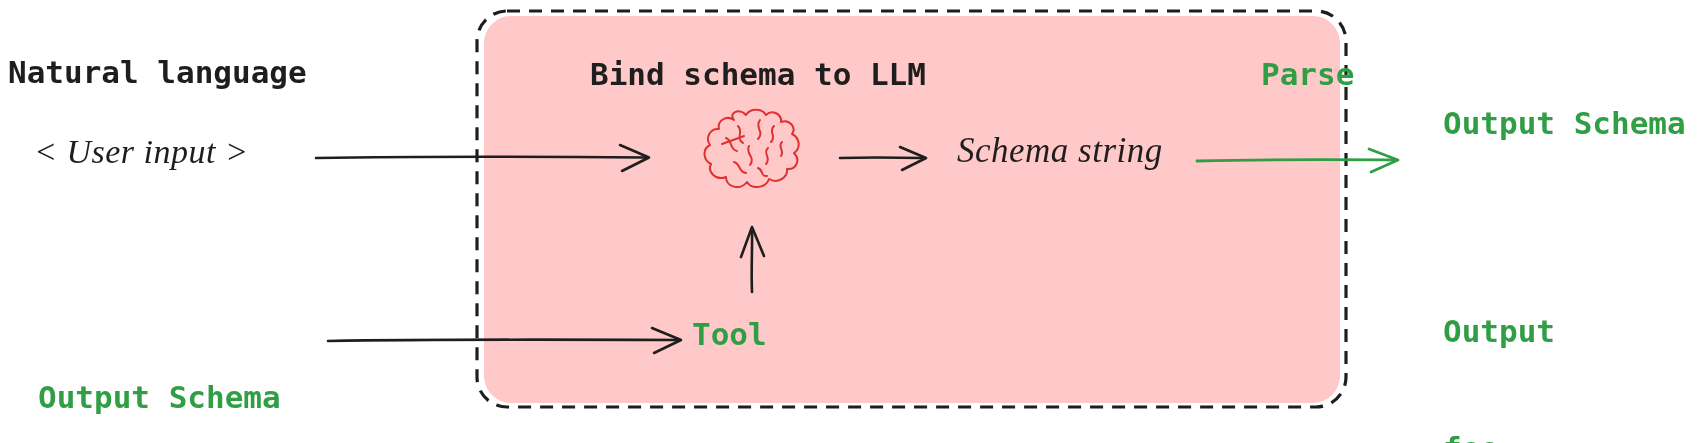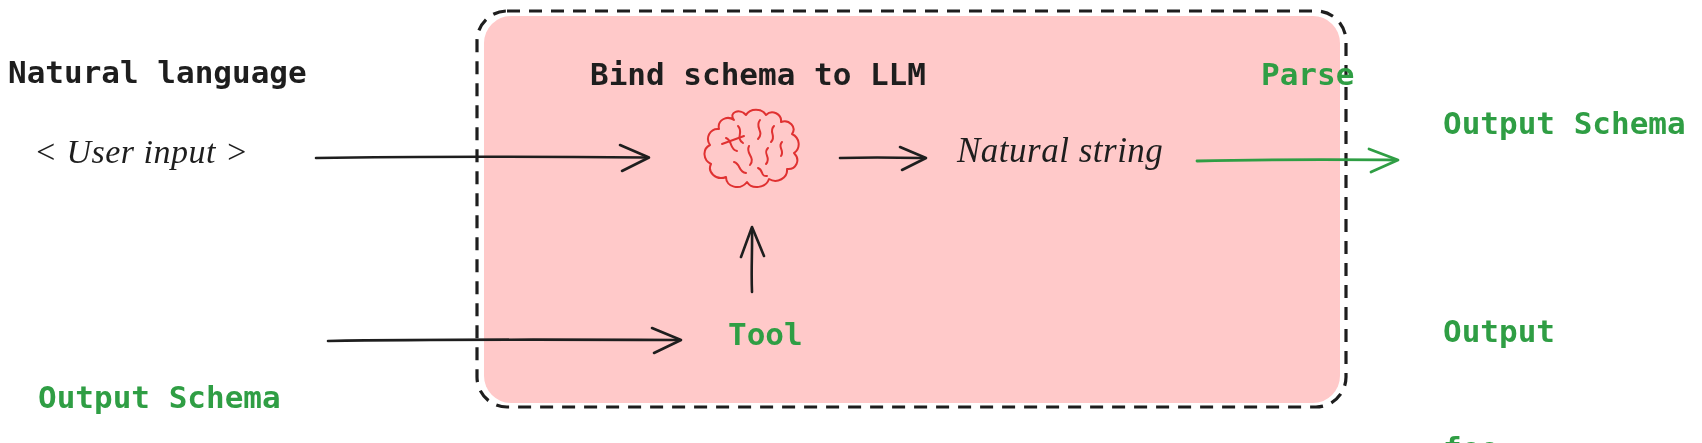--- a/index.html
+++ b/index.html
@@ -117,23 +117,23 @@
   </svg>
 
   <div class="txt code ink-text" style="left:8px; top:55px;">Natural language</div>
 
   <div class="txt hand ink-text" style="left:34px; top:132px; font-size:34px;">&lt; User input &gt;</div>
 
   <div class="txt code ink-text" style="left:590px; top:57px;">Bind schema to LLM</div>
 
   <div class="txt code green-text" style="left:1222px; top:57px;margin-left:39px;">Parse</div>
 
-  <div class="txt hand ink-text" style="left:957px; top:131px; font-size:35px;">Natural string</div>
+  <div class="txt hand ink-text" style="left:957px; top:131px; font-size:35px;">Schema string</div>
 
-  <div class="txt code green-text" style="left:728px; top:317px;">Tool</div>
+  <div class="txt code green-text" style="left:692px; top:317px;">Tool</div>
 
   <div class="txt code green-text" style="left:38px; top:309px;">
     <div>Output Schema</div>
     
   </div>
 
   <div class="txt code green-text" style="left:1443px; top:35px;">
     <div>Output Schema</div>
     <div class="schema-lines-right">
       <div>Output</div>

